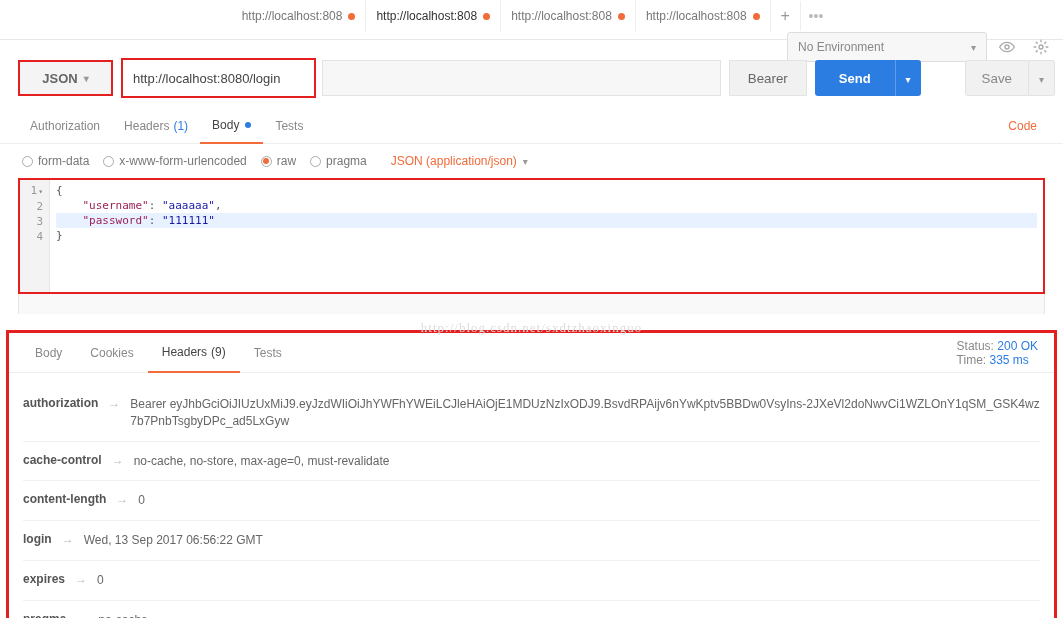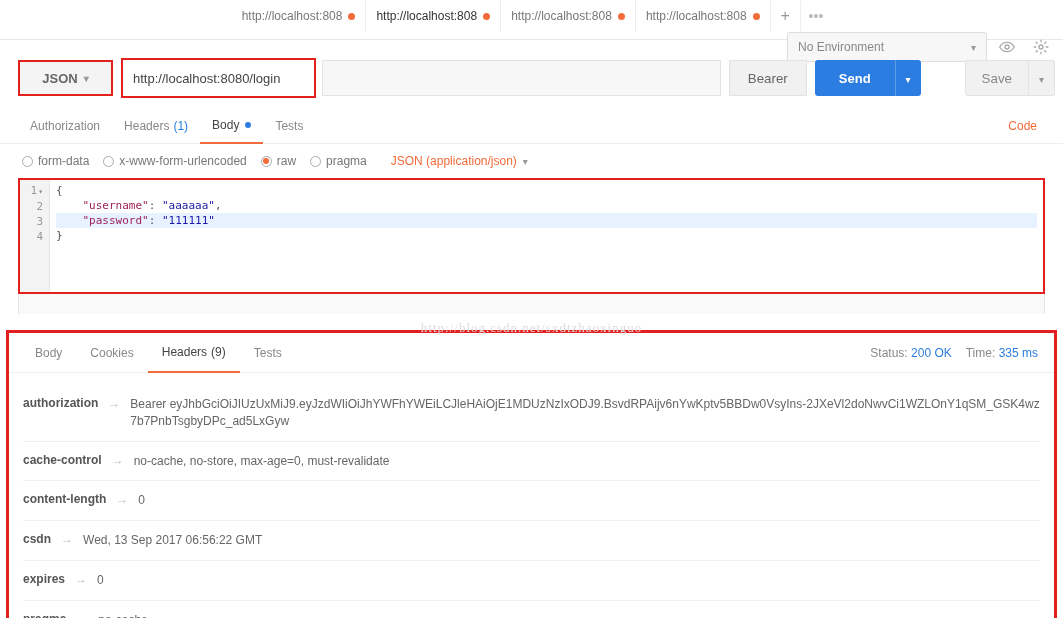--- a/index.html
+++ b/index.html
@@ -46,21 +46,21 @@
 .code-area .line.hl { background: #e8f1ff; }
 .key { color: #9b2158; }
 .str { color: #1a1aa6; }
 .editor-after { height: 20px; border-left: 1px solid #e5e5e5; border-right: 1px solid #e5e5e5; margin: 0 18px; background: #f9f9f9; position: relative; }
 .watermark { position: absolute; left: 50%; transform: translateX(-50%); top: -2px; color: #ddd; font-family: "Times New Roman", serif; font-size: 13px; letter-spacing: 1px; pointer-events: none; margin-top: 28px; }
 .resp-box { border: 3px solid #e41f1f; margin: 16px 6px 2px 6px; padding-bottom: 6px; }
 .resp-bar { display: flex; align-items: center; border-bottom: 1px solid #eee; height: 40px; padding: 0 12px; }
 .resp-tabs { display: flex; }
 .resp-tab { padding: 0 14px; height: 40px; display: flex; align-items: center; color: #888; cursor: pointer; gap: 4px; }
 .resp-tab.active { color: #444; border-bottom: 2px solid #f26b3a; }
-.status-area { margin-left: auto; display: flex; gap: 14px; color: #888; padding-right: 4px; }
+.status-area { margin-left: auto; display: flex; gap: 0; color: #888; padding-right: 4px; flex-direction: column; }
 .status-area .val { color: #2b7de1; }
 .headers-list { padding: 12px 14px 0 14px; }
 .hdr-row { display: flex; align-items: flex-start; padding: 11px 0; border-bottom: 1px solid #f0f0f0; gap: 10px; }
 .hdr-row:last-child { border-bottom: none; }
 .hdr-name { font-weight: 700; color: #555; white-space: nowrap; }
 .arrow { color: #bbb; }
 .hdr-val { color: #666; word-break: break-all; line-height: 1.4; }
 .chevron { font-size: 10px; color: #999; }
 svg.ico { width: 16px; height: 16px; }
 </style>
@@ -219,21 +219,21 @@
         <span class="hdr-name">cache-control</span>
         <span class="arrow">→</span>
         <span class="hdr-val">no-cache, no-store, max-age=0, must-revalidate</span>
       </div>
     <div class="hdr-row">
         <span class="hdr-name">content-length</span>
         <span class="arrow">→</span>
         <span class="hdr-val">0</span>
       </div>
     <div class="hdr-row">
-        <span class="hdr-name">csdn</span>
+        <span class="hdr-name">login</span>
         <span class="arrow">→</span>
         <span class="hdr-val">Wed, 13 Sep 2017 06:56:22 GMT</span>
       </div>
     <div class="hdr-row">
         <span class="hdr-name">expires</span>
         <span class="arrow">→</span>
         <span class="hdr-val">0</span>
       </div>
     <div class="hdr-row">
         <span class="hdr-name">pragma</span>

